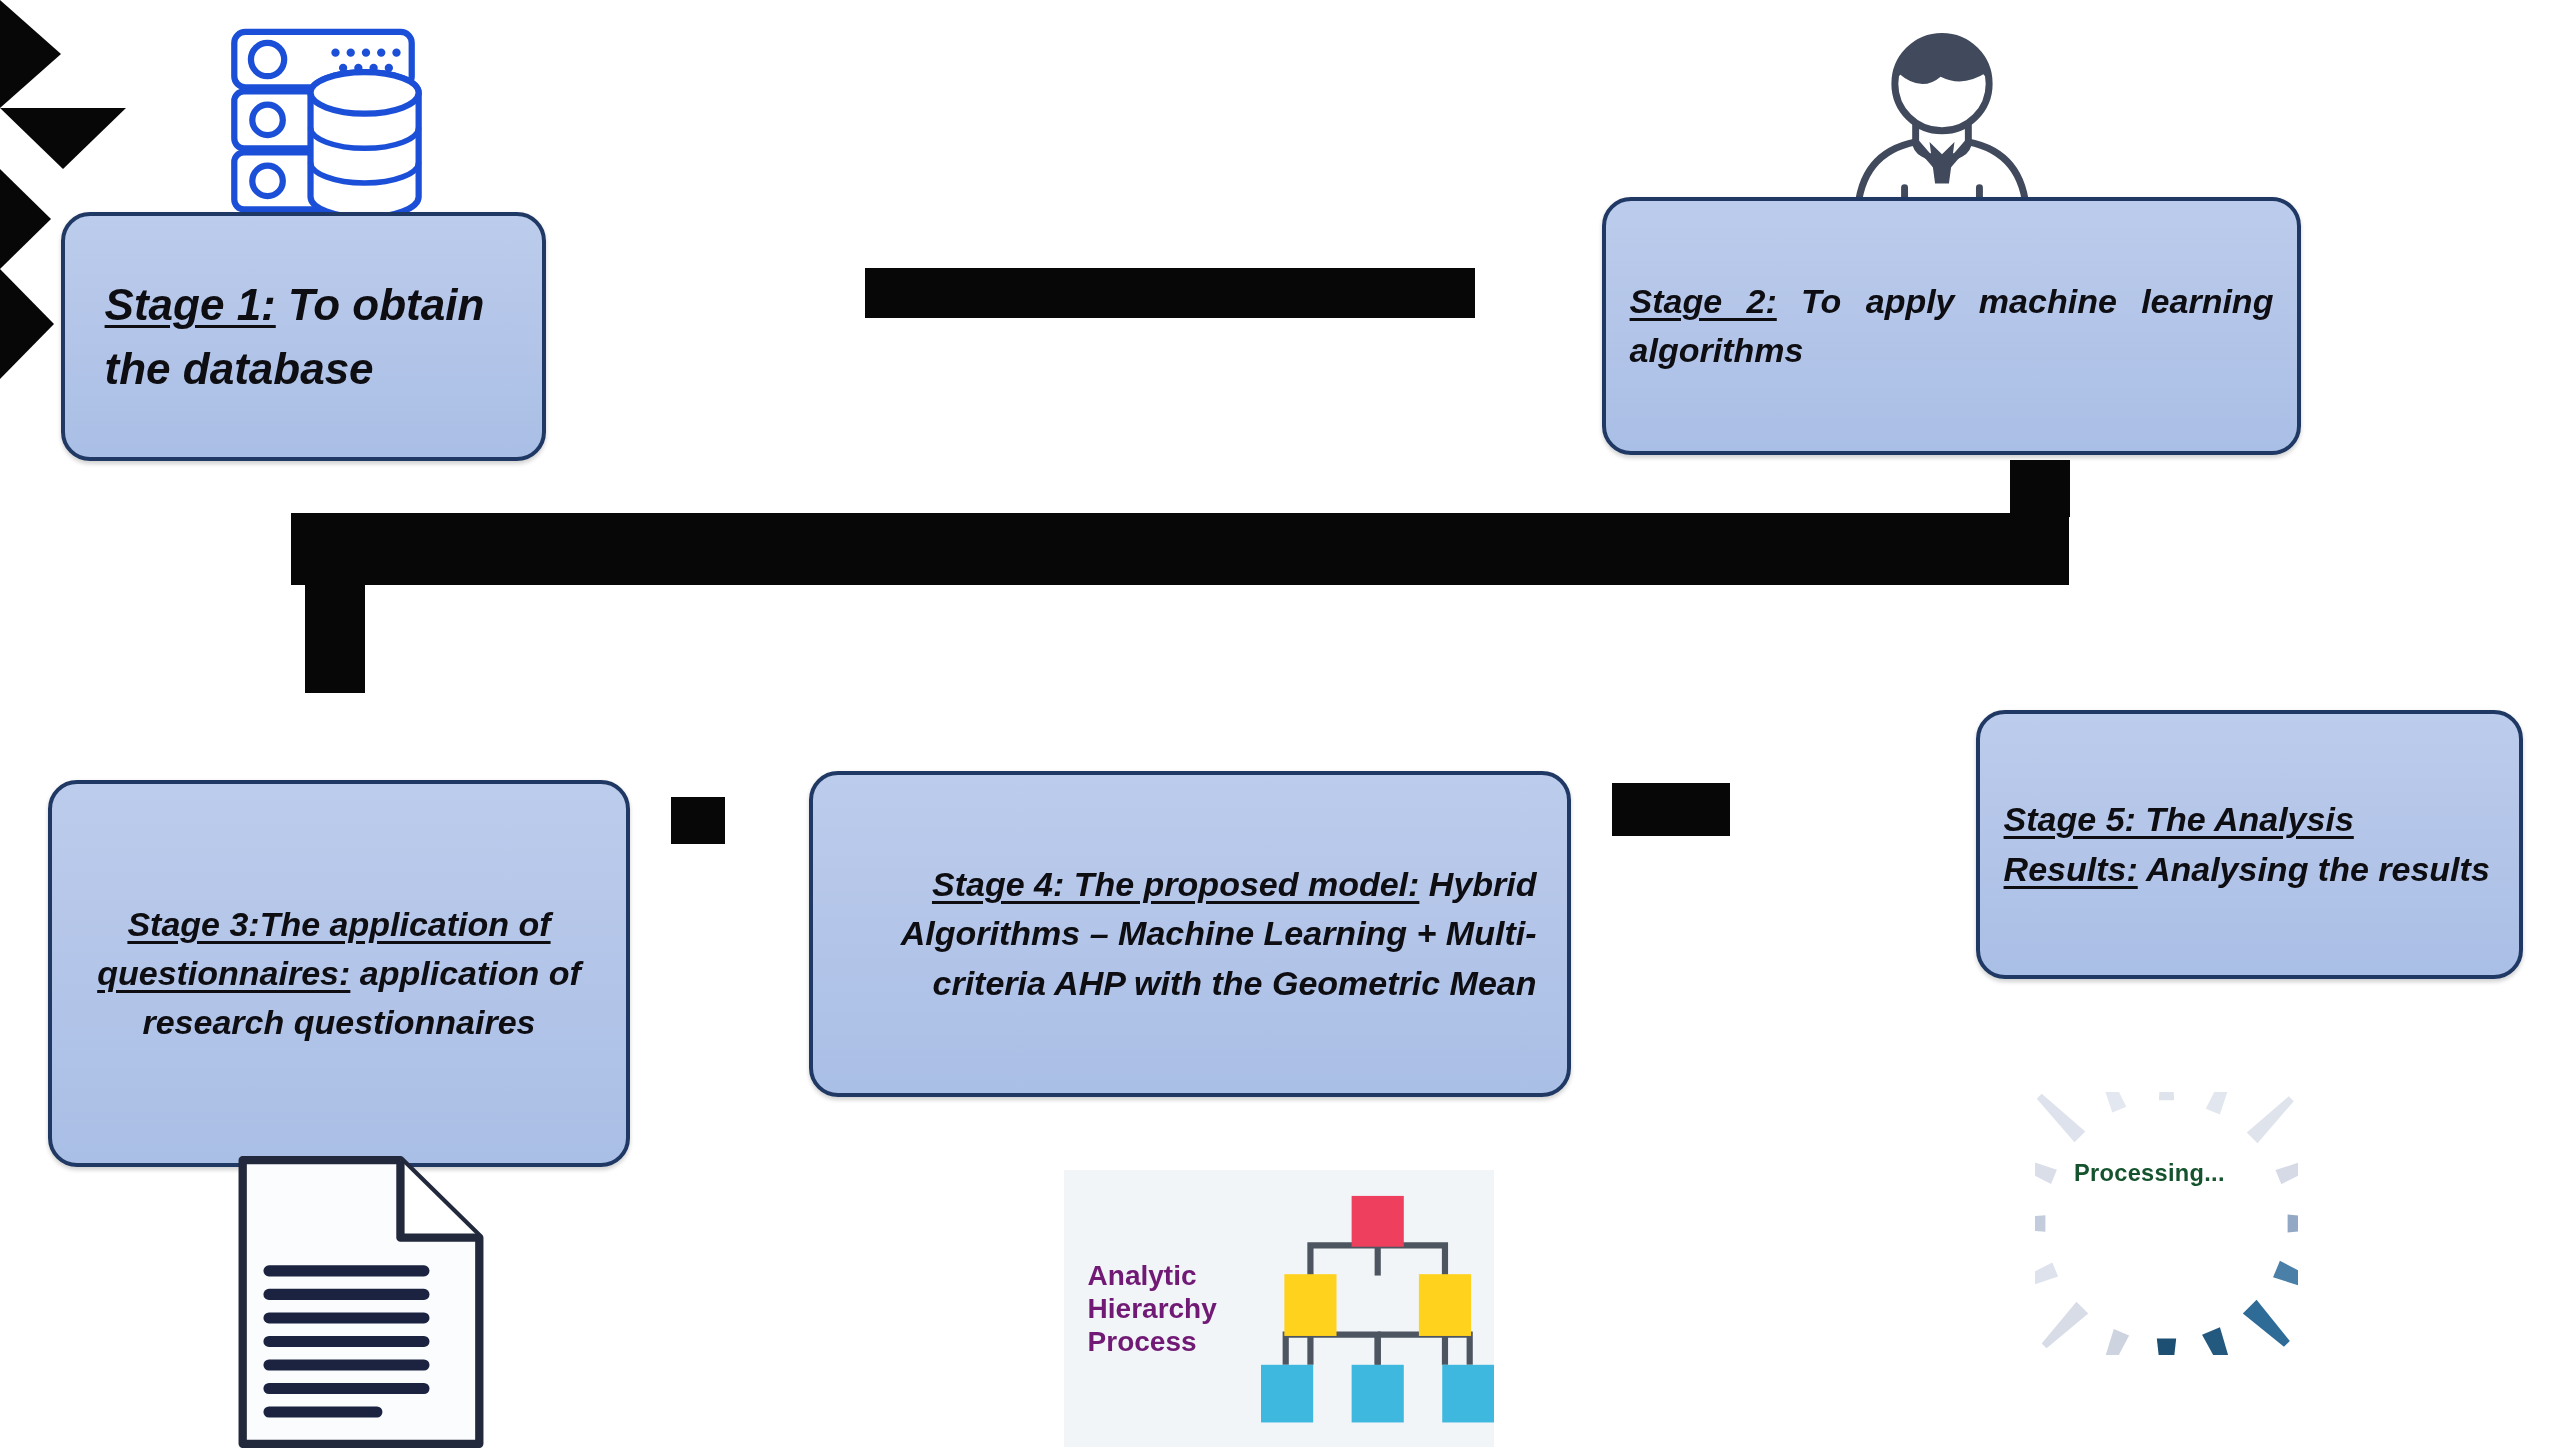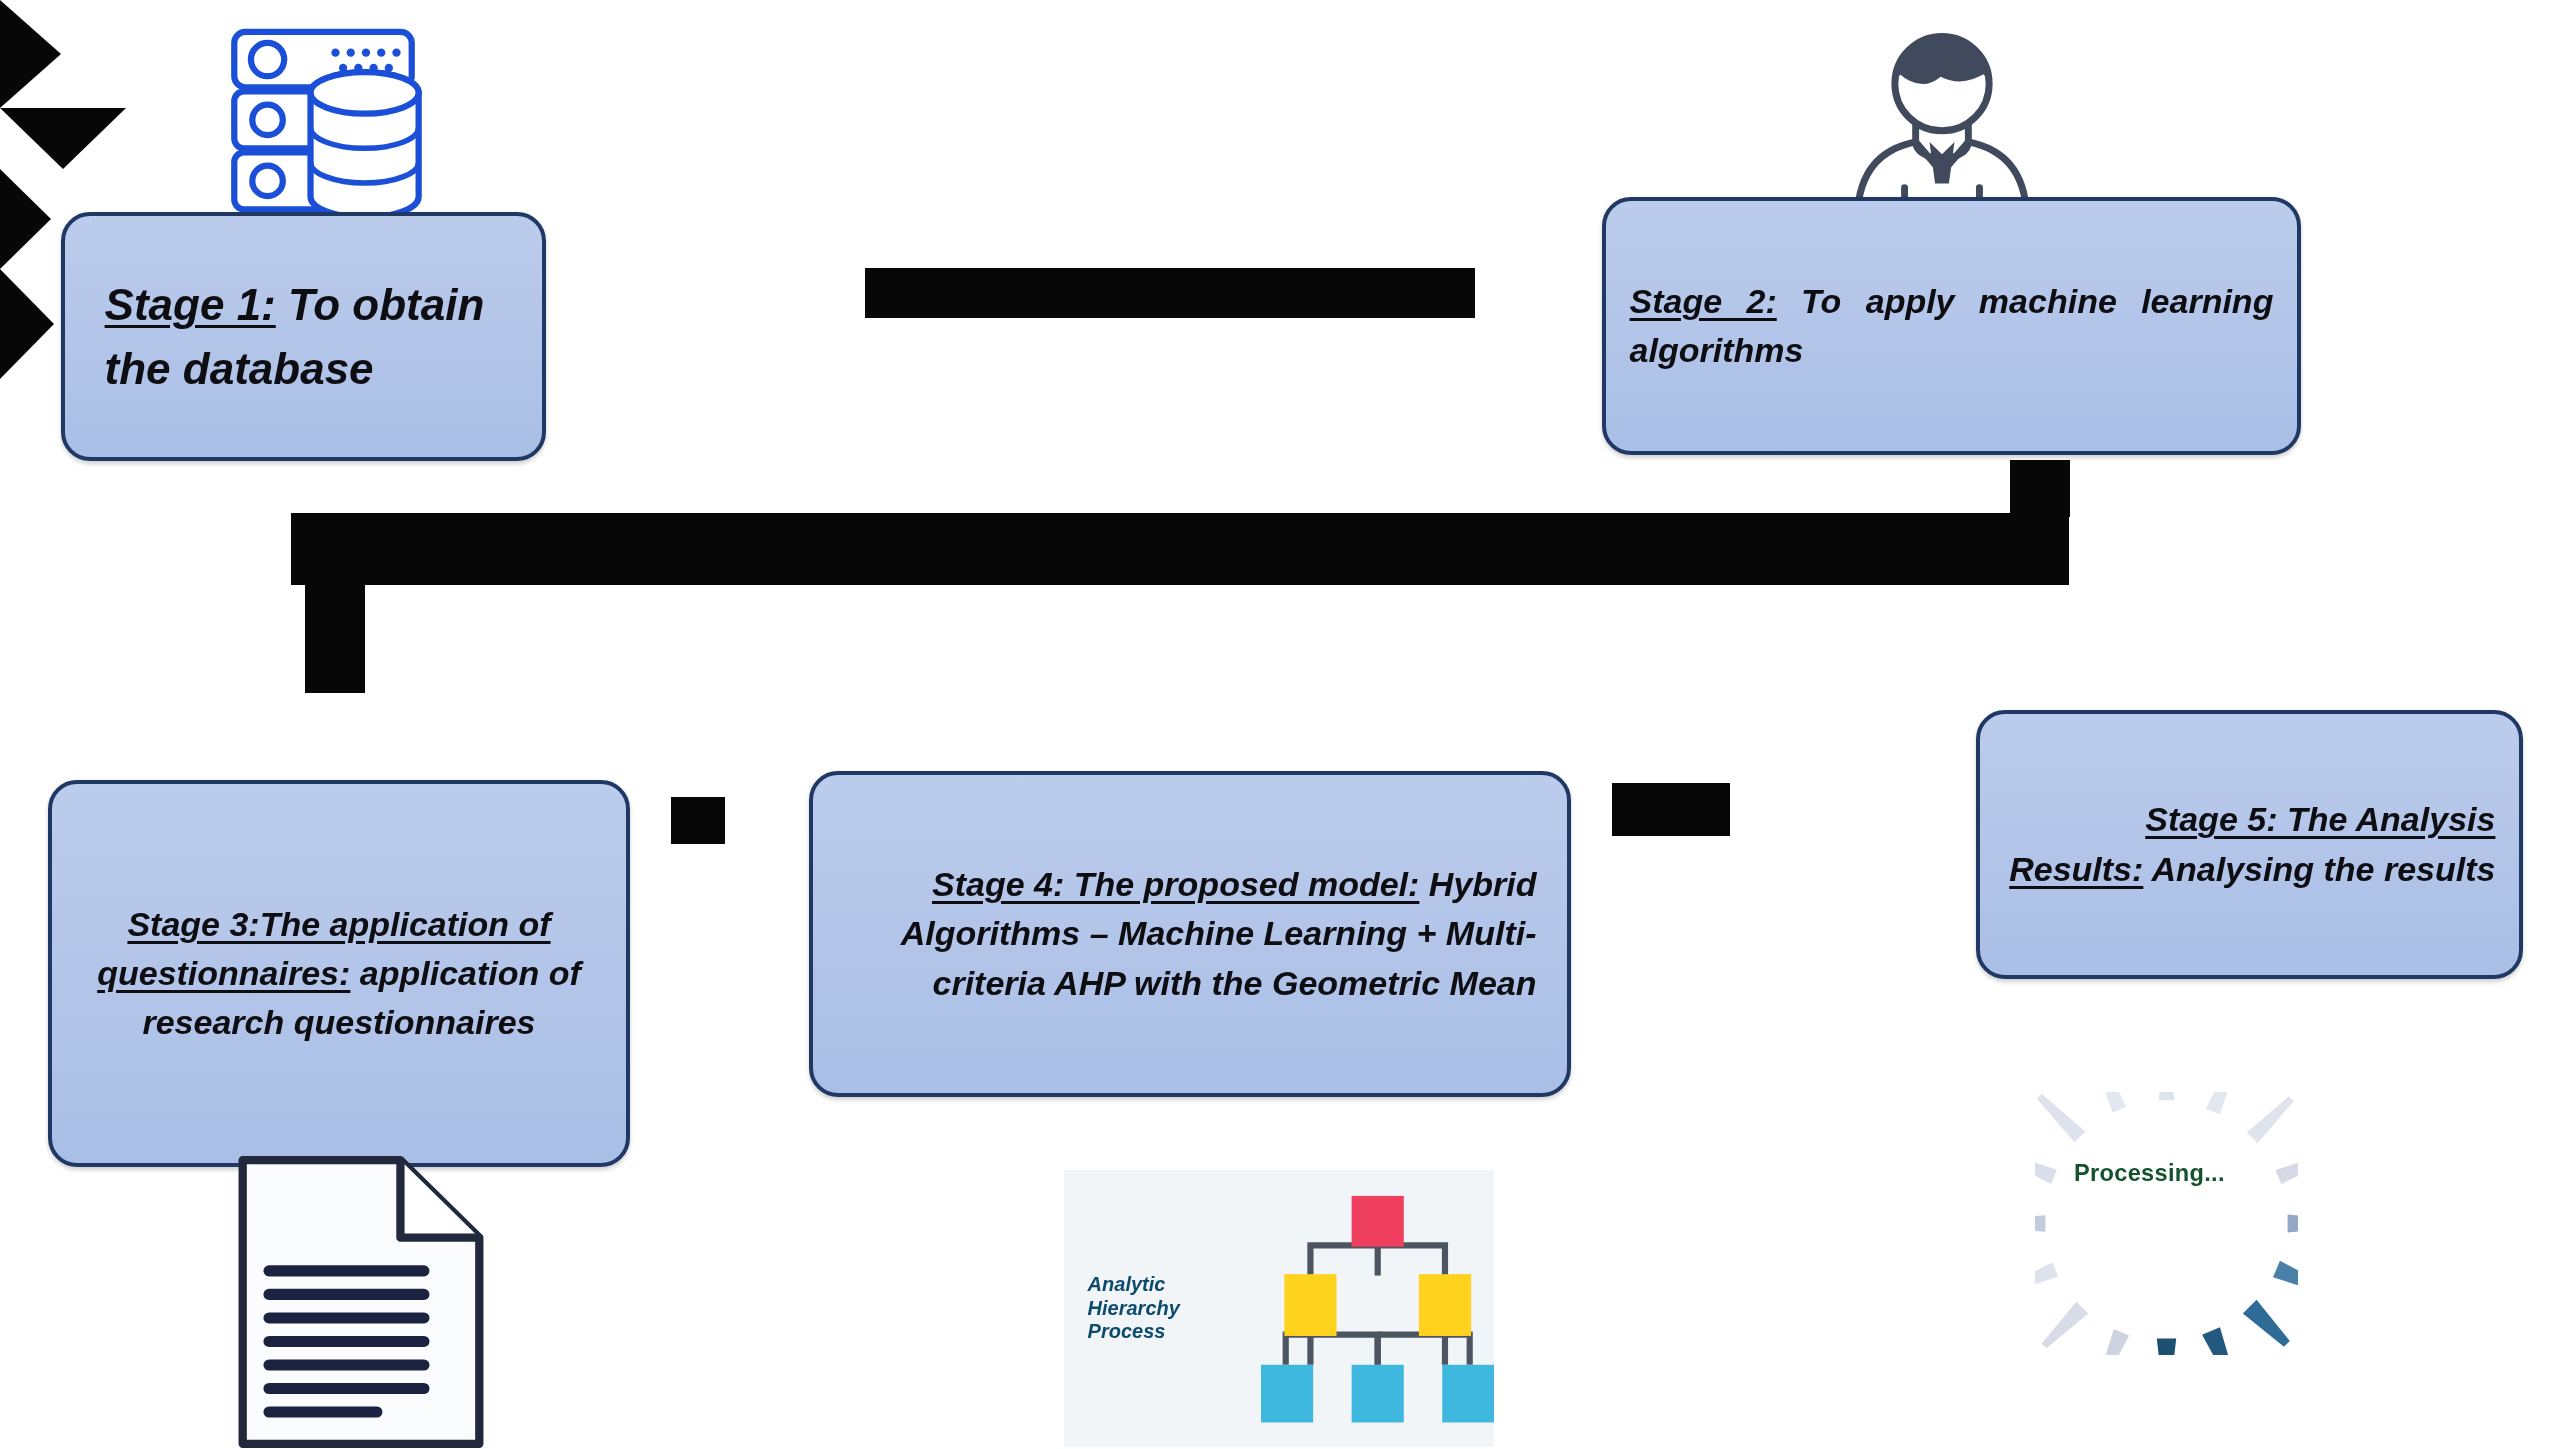--- a/index.html
+++ b/index.html
@@ -31,21 +31,21 @@
   
   #box1{left:61px;  top:212px;  width:485px;  height:249px;}
   #box1 .txt{font-size:44px;margin-left:16px;}
   #box2{left:1602px;top:197px;  width:699px; height:258px;}
   #box2 .txt{font-size:34px; text-align:justify;}
   #box3{left:48px;  top:780px; width:582px;  height:387px;}
   #box3 .txt{font-size:34px; text-align:center;}
   #box4{left:809px;top:771px; width:762px; height:326px;}
   #box4 .txt{font-size:34px; text-align:right; padding:0 30.5px;}
   #box5{left:1976px;top:710px; width:547px;  height:269px;}
-  #box5 .txt{font-size:34px;text-align:right;}
+  #box5 .txt{font-size:34px;}
 
   
   .blk{position:absolute;background:#070707;}
   #a1-shaft{left:865px;top:268px;width:610px;height:50px;}
   #a1-head{left:1464px;top:240px;width:0;height:0;background:none;
            border-top:54px solid transparent;border-bottom:54px solid transparent;
            border-left:61px solid #070707;}
 
   #elb-stub{left:2010px;top:460px;width:60px;height:57px;}
   #elb-horz{left:291px;top:513px;width:1778px;height:72px;}
@@ -67,22 +67,22 @@
   
   .icon{position:absolute;}
   #ic-db{left:219px;top:18px;width:208px;height:201px;}
   #ic-person{left:1838px;top:5.5px;width:208px;height:208px;}
   #ic-doc{left:233px;top:1153px;width:256px;height:298px;}
   #ic-ahp{left:1064px;top:1170px;width:430px;height:277px;
           background:#f2f5f8;display:flex;align-items:center;}
   #ic-spin{left:2035px;top:1092px;width:263px;height:263px;}
 
   .ahp-label{
-    font-size:20px;font-weight:700;color:#0c4a6e;line-height:1.18;
-    padding-left:23.6px;width:173px;font-style:italic;
+    font-size:28px;font-weight:700;color:#701a75;line-height:1.18;
+    padding-left:23.6px;width:173px;
   }
   .ahp-svg{flex:1;height:100%;}
 
   #spin-text{
     position:absolute;left:2074px;top:1160px;width:194px;
     text-align:left;font-size:23.6px;font-weight:700;color:#14532d;
     letter-spacing:0.3px;
   }
 </style>
 </head>

